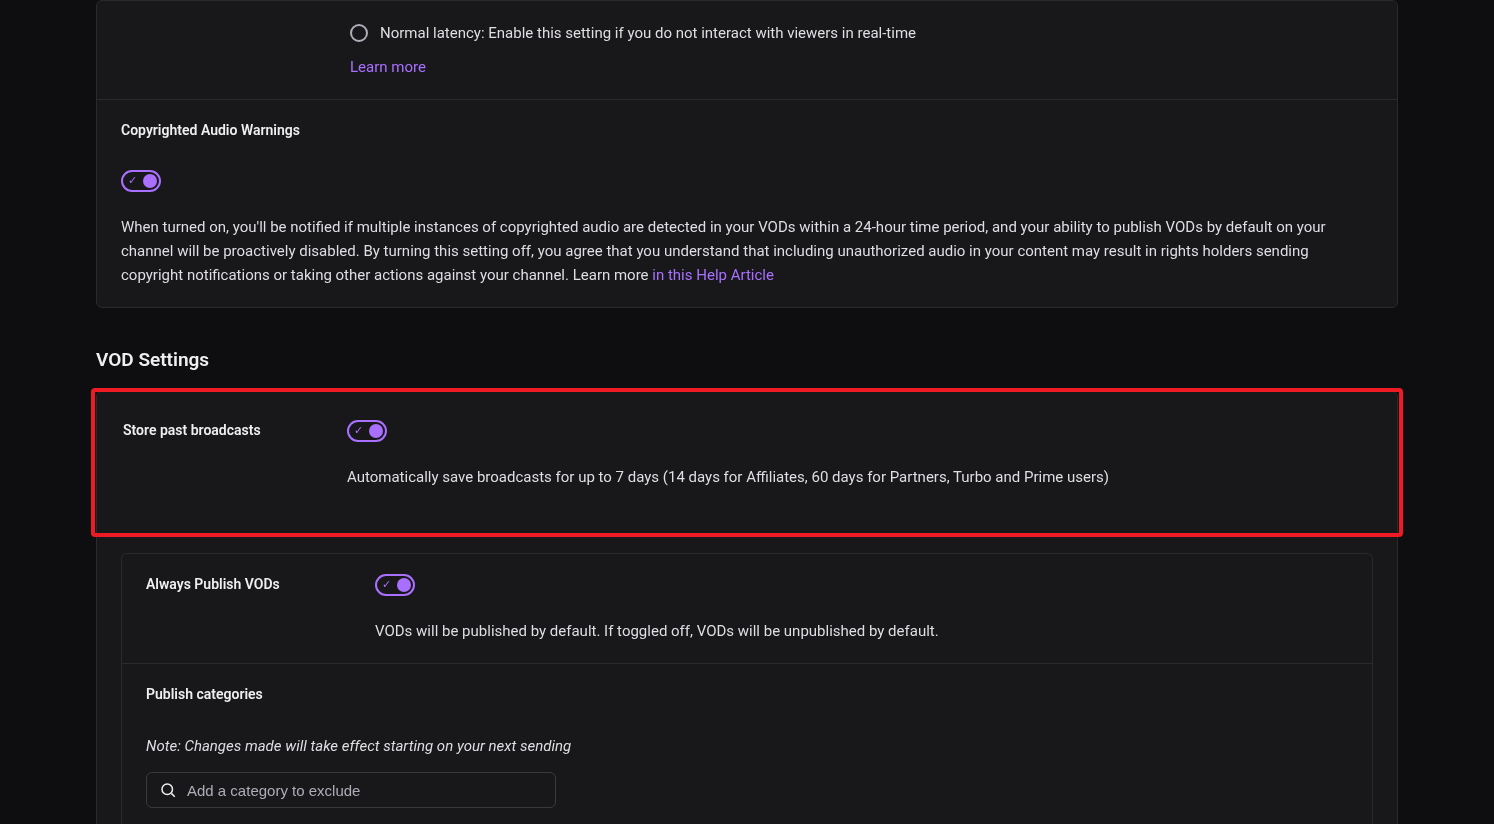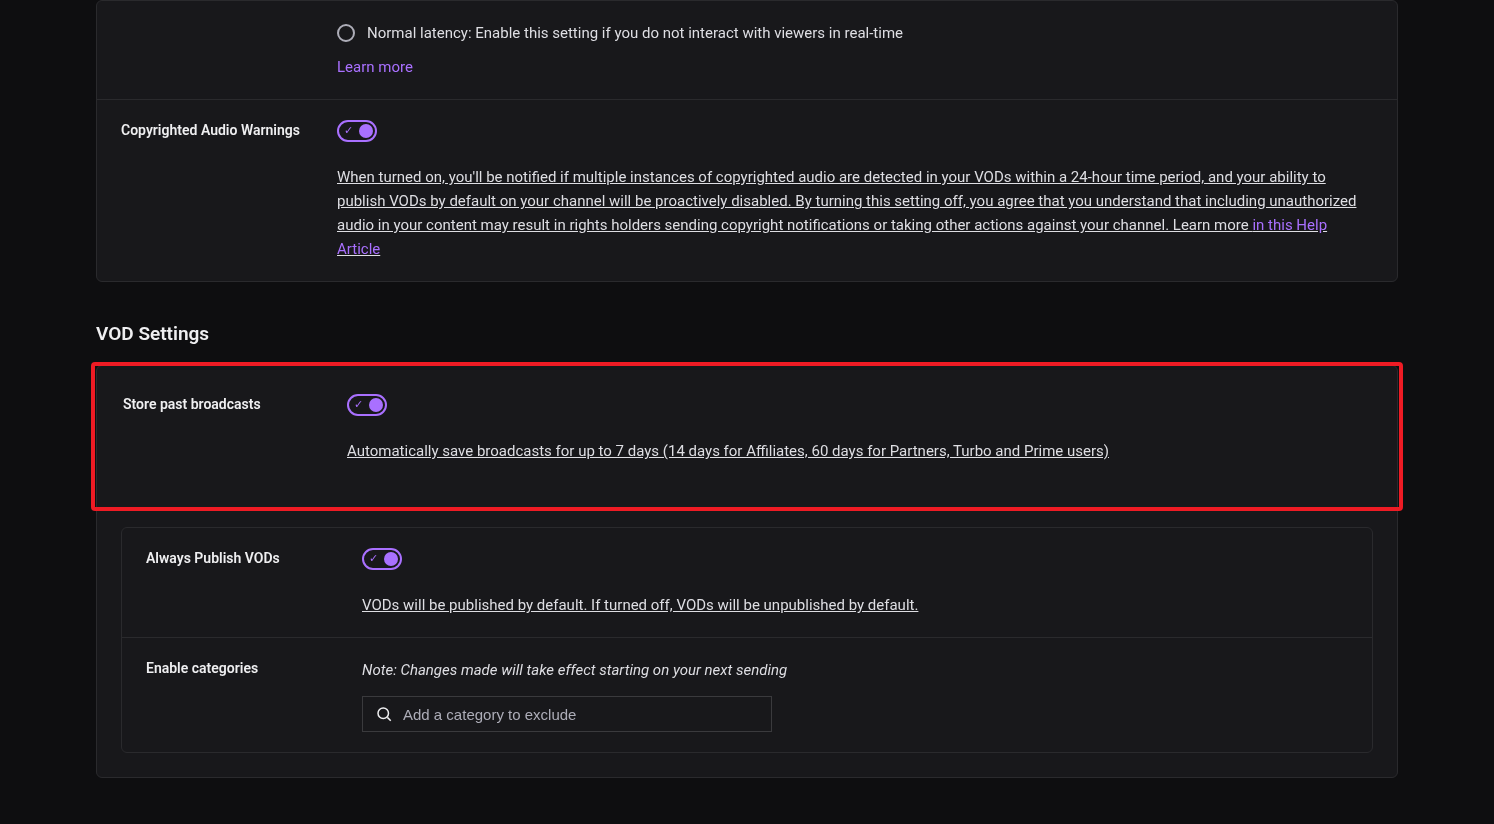--- a/index.html
+++ b/index.html
@@ -23,39 +23,39 @@
   .panel-inner {
     background: #18181b;
     border: 1px solid #2a2a2d;
     border-radius: 6px;
     margin: 0 24px 24px 24px;
   }
   .row {
     display: flex;
     padding: 20px 24px;
     border-bottom: 1px solid #2a2a2d;
-    gap: 16px;
-  }
-  .row:last-child { border-bottom: none; }
+    gap: 29px;
+  }
+  .row:last-child { border-bottom: none; flex-direction: column; }
   .row-label {
     width: 200px;
     flex-shrink: 0;
     font-weight: 600;
     font-size: 14px;
     color: #efeff1;
     line-height: 1.5;
   }
   .row-content {
     flex: 1;
     color: #dedee3;
     font-size: 15px;
     line-height: 1.6;
   }
   .row-content p { margin-top: 14px; }
-  .row-content p:first-of-type { margin-top: 16px; text-decoration: underline; }
+  .row-content p:first-of-type { margin-top: 16px; }
   .radio-line {
     display: flex;
     align-items: center;
     gap: 12px;
     margin-bottom: 10px;
   }
   .radio-circle {
     width: 18px; height: 18px;
     border: 2px solid #adadb8;
     border-radius: 50%;
@@ -105,21 +105,21 @@
     display: flex;
     padding: 28px 28px 44px 28px;
     gap: 24px;
   }
   .highlight-row .row-label { width: 200px; }
   .input-wrap {
     display: flex;
     align-items: center;
     border: 1px solid #3a3a3d;
     background: #18181b;
-    border-radius: 0;
+    border-radius: 6px;
     padding: 8px 12px;
     width: 410px;
     margin-top: 14px;
     gap: 10px;
   }
   .input-wrap input {
     background: transparent;
     border: none;
     outline: none;
     color: #efeff1;
@@ -179,26 +179,26 @@
     </div>
 
     <div class="panel-inner">
 
       <div class="row">
         <div class="row-label">Always Publish VODs</div>
         <div class="row-content">
           <div class="toggle">
             <span class="toggle-check">✓</span>
           </div>
-          <p>VODs will be published by default. If turned off, VODs will be unpublished by default.</p>
+          <p>VODs will be published by default. If toggled off, VODs will be unpublished by default.</p>
         </div>
       </div>
 
       <div class="row">
-        <div class="row-label">Enable categories</div>
+        <div class="row-label">Publish categories</div>
         <div class="row-content">
           <div class="italic">Note: Changes made will take effect starting on your next sending</div>
           <div class="input-wrap">
             <svg class="search-svg" viewBox="0 0 24 24">
               <circle cx="11" cy="11" r="7"></circle>
               <line x1="21" y1="21" x2="16.5" y2="16.5"></line>
             </svg>
             <input type="text" placeholder="Add a category to exclude" style="">
           </div>
         </div>

